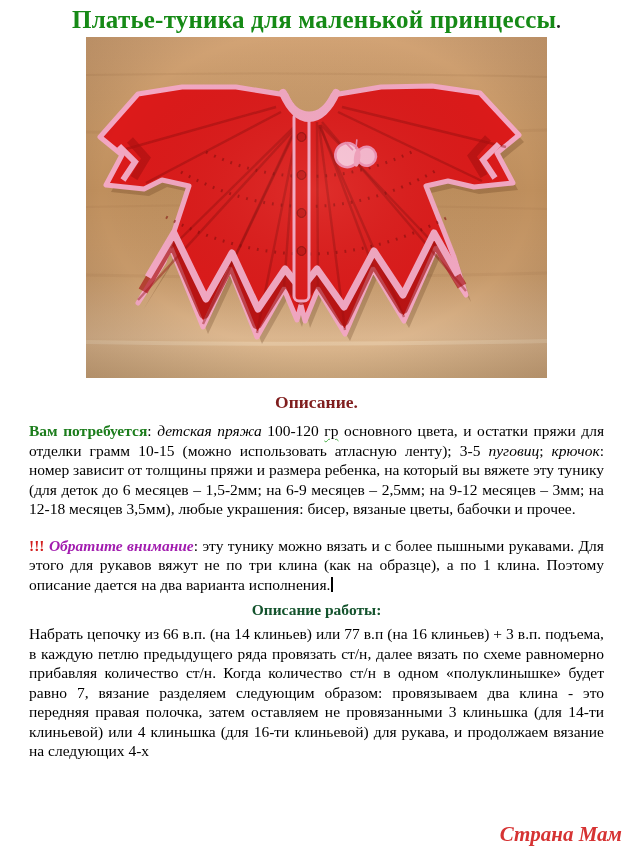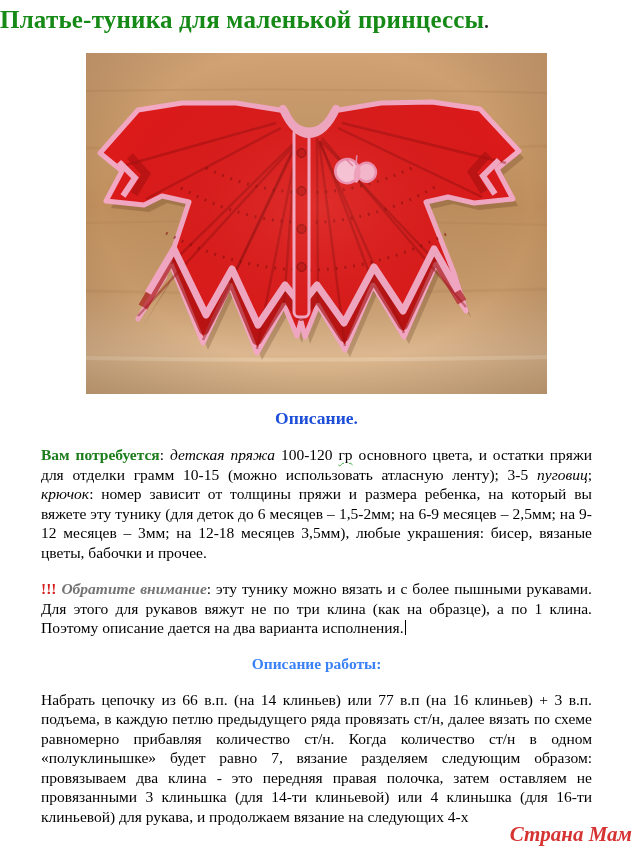--- a/index.html
+++ b/index.html
@@ -2,57 +2,57 @@
 <html lang="ru"><head>
 <meta charset="utf-8">
 <style>
   html,body{margin:0;padding:0;}
   body{
     width:633px;height:848px;overflow:hidden;position:relative;
     background:#ffffff;color:#000;
     font-family:"Liberation Serif","DejaVu Serif",serif;
   }
   .title{
-    margin:5px 0 16px;text-align:left;
+    margin:5px 0 0;text-align:center;
     font-size:25px;font-weight:bold;color:#168a16;line-height:30px;
     letter-spacing:.2px;
   }
   .title .title-dot{color:#222;font-size:18px;}
   .photo{width:461px;height:341px;margin:0 auto;line-height:0;}
   .h-desc{
     margin:13px 0 8px;text-align:center;
-    font-size:17.5px;font-weight:bold;color:#1d4ed8;line-height:22px;
+    font-size:17.5px;font-weight:bold;color:#7f1d1d;line-height:22px;
   }
   .text{padding:0 25px;font-size:15.5px;line-height:19.5px;text-align:justify;}
-  .text p{margin:16px;}
+  .text p{margin:4px;}
   .text p.sp{margin-top:17px;}
   .green-b{color:#1c7d1c;font-weight:bold;}
   .ital{font-style:italic;}
   .sq{
     text-decoration:underline;
     text-decoration-style:wavy;
     text-decoration-color:#3faa3f;
     text-decoration-thickness:1px;
     text-underline-offset:2px;
   }
   .red-b{color:#d31f1f;font-weight:bold;}
-  .dred-bi{color:#737373;font-weight:bold;font-style:italic;}
+  .dred-bi{color:#a21caf;font-weight:bold;font-style:italic;}
   .h-work{
     margin:6px 0 3px;text-align:center;
-    font-size:15.5px;font-weight:bold;color:#3b82f6;line-height:20px;
+    font-size:15.5px;font-weight:bold;color:#14532d;line-height:20px;
   }
   .cursor{
     display:inline-block;width:1.5px;height:15px;background:#000;
     vertical-align:-2px;margin-left:1px;
   }
   .watermark{
     position:absolute;right:0;bottom:1px;
     font-size:21px;font-weight:bold;font-style:italic;color:#d63333;
     text-shadow:0 0 2px #fff,0 0 3px #fff,1px 1px 2px #fff,-1px -1px 2px #fff,0 0 4px #fff;
-    padding-right:1px;white-space:nowrap;
+    padding-right:11px;white-space:nowrap;
   }
 </style>
 </head>
 <body>
 
 <h1 class="title"><span>Платье-туника для маленькой принцессы</span><span class="title-dot">.</span></h1>
 
 <div class="photo">
   <svg width="461" height="341" viewBox="0 0 461 341" xmlns="http://www.w3.org/2000/svg">
     <defs>

